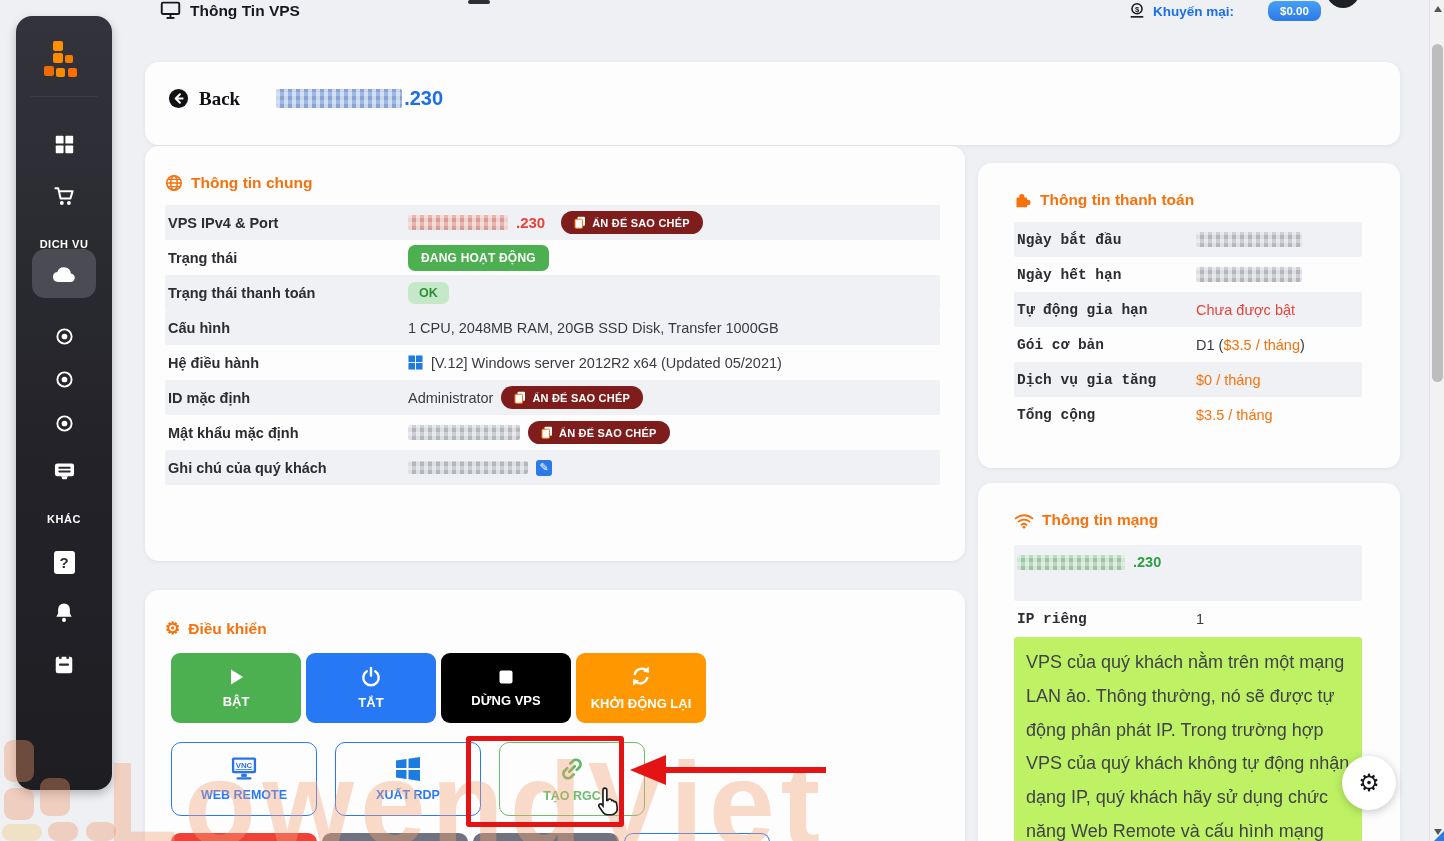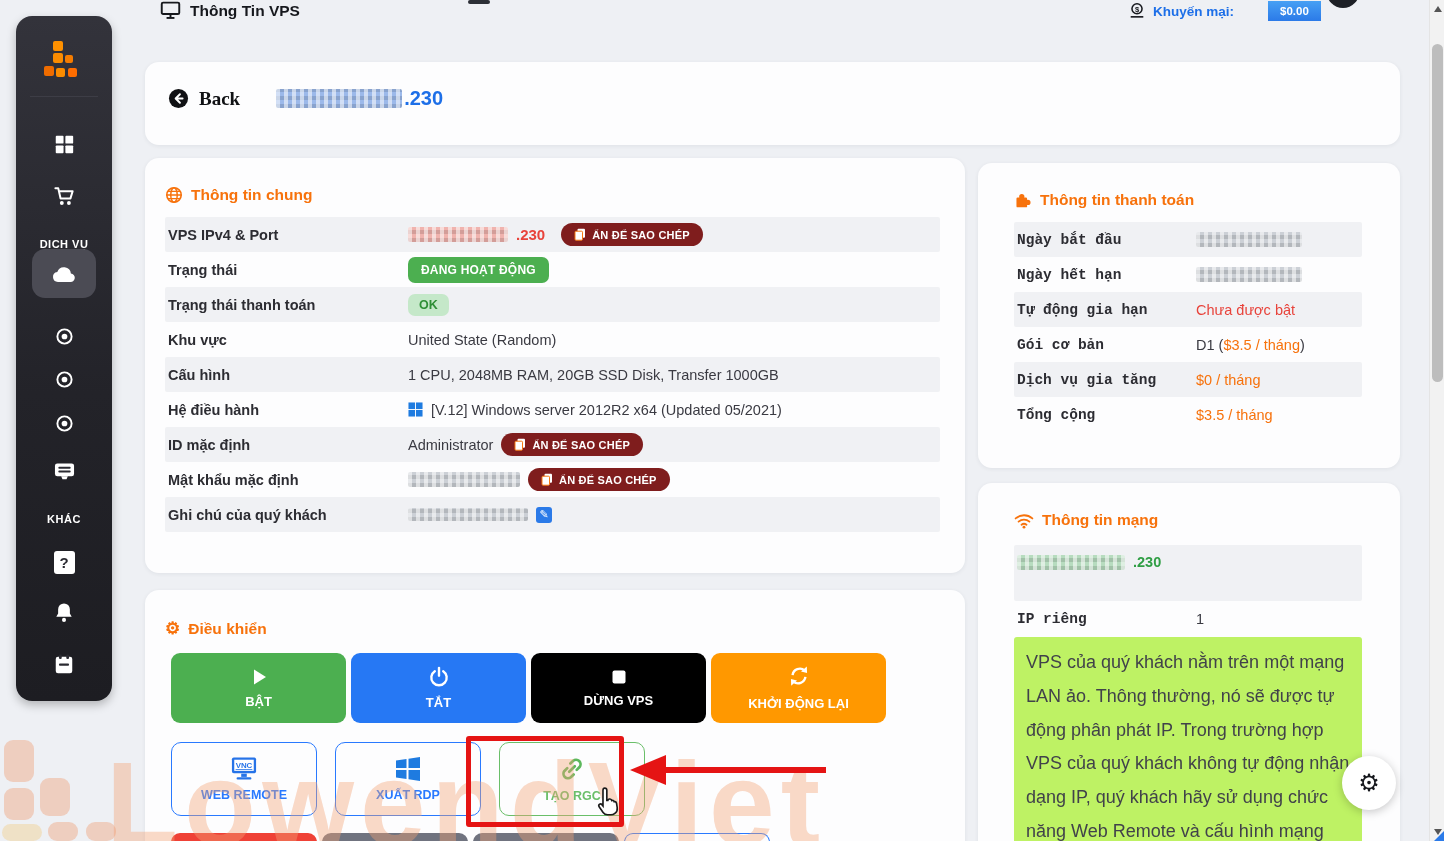--- a/index.html
+++ b/index.html
@@ -1,37 +1,37 @@
 <!DOCTYPE html>
 <html><head>
 <meta charset="utf-8">
 <style>
   * { margin:0; padding:0; box-sizing:border-box; }
   html,body { width:1444px; height:841px; overflow:hidden; }
   body { background:#eef0f4; font-family:"Liberation Sans", sans-serif; position:relative; }
   .abs { position:absolute; }
 
   
-  .sidebar { left:16px; top:16px; width:96px; height:685px; border-radius:16px;
+  .sidebar { left:16px; top:16px; width:96px; height:774px; border-radius:16px;
              background:linear-gradient(180deg,#33333b 0%,#232329 55%,#1d1d22 100%);
              box-shadow:0 4px 10px rgba(0,0,0,.25); z-index:5; }
   .side-item { position:absolute; left:0; width:96px; display:flex; justify-content:center; align-items:center; cursor:pointer; }
   .side-label { position:absolute; left:0; width:96px; text-align:center; color:#fff; font-weight:700; font-size:11px; letter-spacing:.5px; }
   .side-divider { position:absolute; left:14px; width:68px; height:1px; background:#3d3d46; }
   .side-active { position:absolute; left:16px; width:64px; height:49px; background:#4b4b54; border-radius:13px;
                  display:flex; align-items:center; justify-content:center; cursor:pointer; }
   .logo-grid { position:relative; width:40px; height:38px; }
   .logo-grid i { position:absolute; border-radius:2px; }
 
   
   .page-title { left:160px; top:0px; display:flex; align-items:center; gap:9px; font-weight:700; font-size:15.5px; color:#16181d; }
   .menu-dash { left:468px; top:0; width:22px; height:4px; background:#2c2f36; border-radius:2px; }
   .promo { left:1128px; top:2px; display:flex; align-items:center; gap:7px; color:#1d6fe8; font-weight:700; font-size:13.5px; }
   .promo-badge { left:1268px; top:1px; background:linear-gradient(180deg,#47a0f4,#2b7ae8); color:#fff; font-weight:700;
-                 font-size:11.5px; padding:4px 12px; border-radius:0; }
+                 font-size:11.5px; padding:4px 12px; border-radius:8px; }
   .avatar-partial { left:1326px; top:-28px; width:34px; height:36px; border-radius:50%; background:#1d2026; }
 
   
   .card { position:absolute; background:#fdfdfe; border-radius:14px; box-shadow:0 1px 4px rgba(30,40,60,.07); }
   .sec-title { position:absolute; display:flex; align-items:center; gap:8px; color:#f7720c; font-weight:700; font-size:15.5px; }
 
   
   .back-wrap { position:absolute; left:23px; top:25px; display:flex; align-items:center; gap:28px; }
   .back-label { font-family:"Liberation Serif", serif; font-weight:700; font-size:19px; color:#101114; }
   .back-ip { color:#1d6fe8; font-weight:700; font-size:20px; margin-left:8px; display:flex; align-items:center; gap:2px; }
@@ -62,21 +62,21 @@
 
   .red-txt    { color:#e8433b; font-weight:700; }
   .orange-txt { color:#f7720c; }
   .green-txt  { color:#2f9e44; font-weight:700; }
 
   .edit-chip { width:16px; height:16px; background:#2b7ae8; border-radius:3px; color:#fff; font-size:11px;
                display:inline-flex; align-items:center; justify-content:center; cursor:pointer; }
 
   
   .btn-row { position:absolute; left:26px; display:flex; gap:5px; }
-  .cbtn { width:175px; border:none; border-radius:9px; color:#fff; font-weight:700; font-size:13px; cursor:pointer;
+  .cbtn { width:130px; border:none; border-radius:9px; color:#fff; font-weight:700; font-size:13px; cursor:pointer;
           display:flex; flex-direction:column; align-items:center; justify-content:center; gap:7px; font-family:inherit; }
   .cbtn.h1 { height:70px; }
   .obtn { width:146px; height:74px; background:#fdfdfe; border:1px solid #2979ff; border-radius:10px; color:#2979ff;
           font-weight:700; font-size:12.5px; cursor:pointer; display:flex; flex-direction:column; align-items:center;
           justify-content:center; gap:6px; font-family:inherit; }
   .obtn.green { border-color:#6abf69; color:#6abf69; }
   .stub { width:146px; height:10px; border-radius:9px 9px 0 0; }
 
   
   .net-note { background:#bef264; border-radius:3px; padding:9px 12px; font-size:18px; color:#41424a; line-height:1.88; }
@@ -211,21 +211,21 @@
       </svg>
       <span class="back-label">Back</span>
     </span>
     <span class="back-ip">
       <span class="px blue" style="width:126px;height:19px;"></span>
       <span>.230</span>
     </span>
   </div>
 </div>
 
-<div class="card" style="left:145px;top:158px;width:820px;height:415px;">
+<div class="card" style="left:145px;top:146px;width:820px;height:415px;">
   <div class="sec-title" style="left:20px;top:28px;">
     <svg width="18" height="18" viewBox="0 0 20 20">
       <circle cx="10" cy="10" r="8" fill="none" stroke="#f7720c" stroke-width="1.8"></circle>
       <ellipse cx="10" cy="10" rx="3.6" ry="8" fill="none" stroke="#f7720c" stroke-width="1.6"></ellipse>
       <path d="M2 10h16M3.2 6h13.6M3.2 14h13.6" stroke="#f7720c" stroke-width="1.5"></path>
     </svg>
     <span>Thông tin chung</span>
   </div>
   <div class="abs gtable" style="left:20px;top:59px;width:775px;">
     <div class="trow alt">
@@ -243,24 +243,20 @@
       </span>
     </div>
     <div class="trow">
       <span class="tlabel">Trạng thái</span>
       <span class="badge-run">ĐANG HOẠT ĐỘNG</span>
     </div>
     <div class="trow alt">
       <span class="tlabel">Trạng thái thanh toán</span>
       <span class="badge-ok">OK</span>
     </div>
-    <div class="trow">
-      <span class="tlabel">Khu vực</span>
-      <span>United State (Random)</span>
-    </div>
     <div class="trow alt">
       <span class="tlabel">Cấu hình</span>
       <span>1 CPU, 2048MB RAM, 20GB SSD Disk, Transfer 1000GB</span>
     </div>
     <div class="trow">
       <span class="tlabel">Hệ điều hành</span>
       <span class="val">
         <svg width="15" height="15" viewBox="0 0 16 16">
           <rect x="0.5" y="0.5" width="7" height="7" fill="#1e7be0"></rect>
             <rect x="8.5" y="0.5" width="7" height="7" fill="#1e7be0"></rect>

